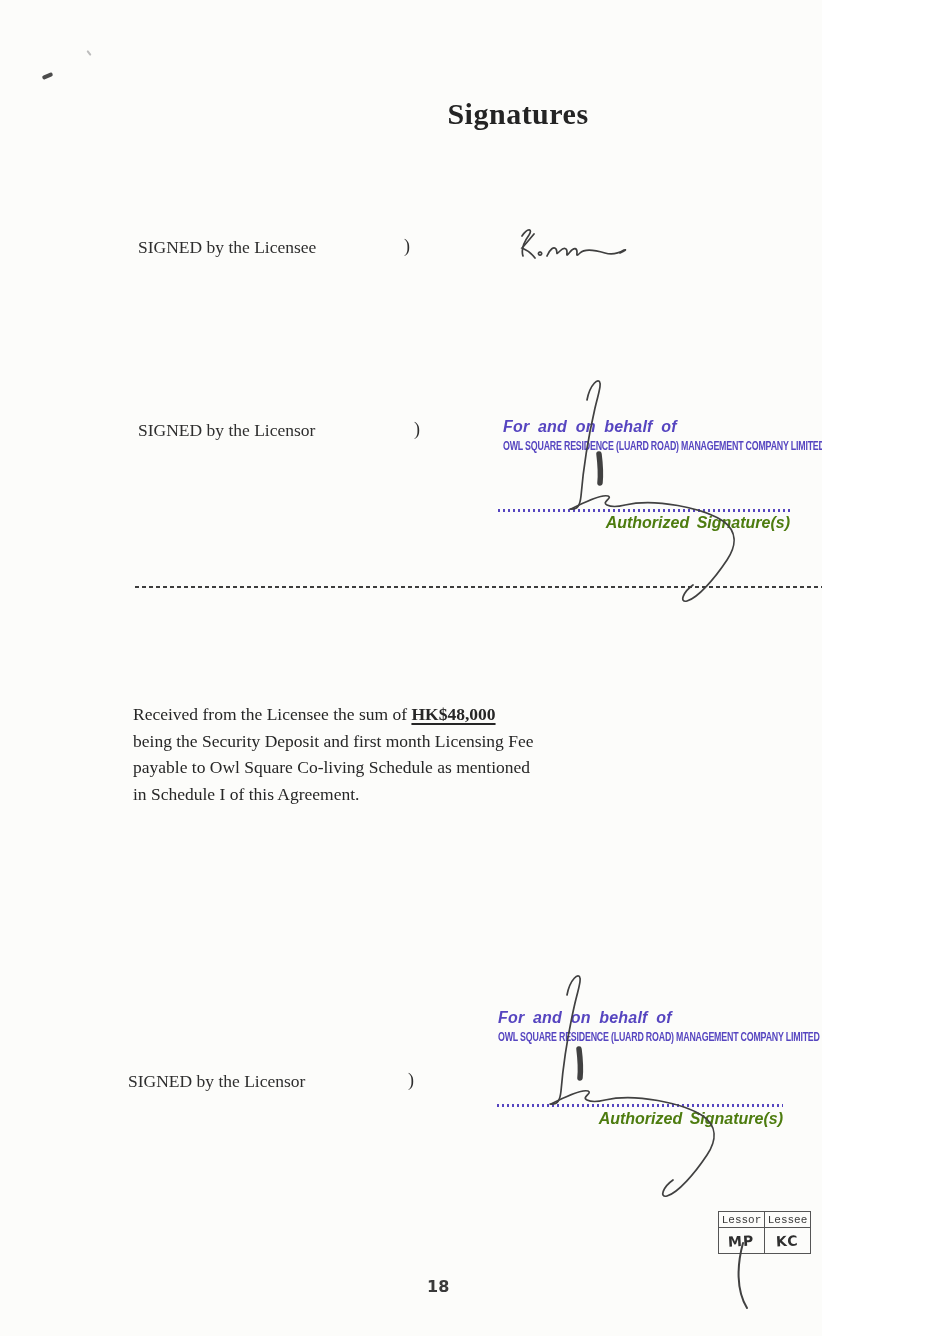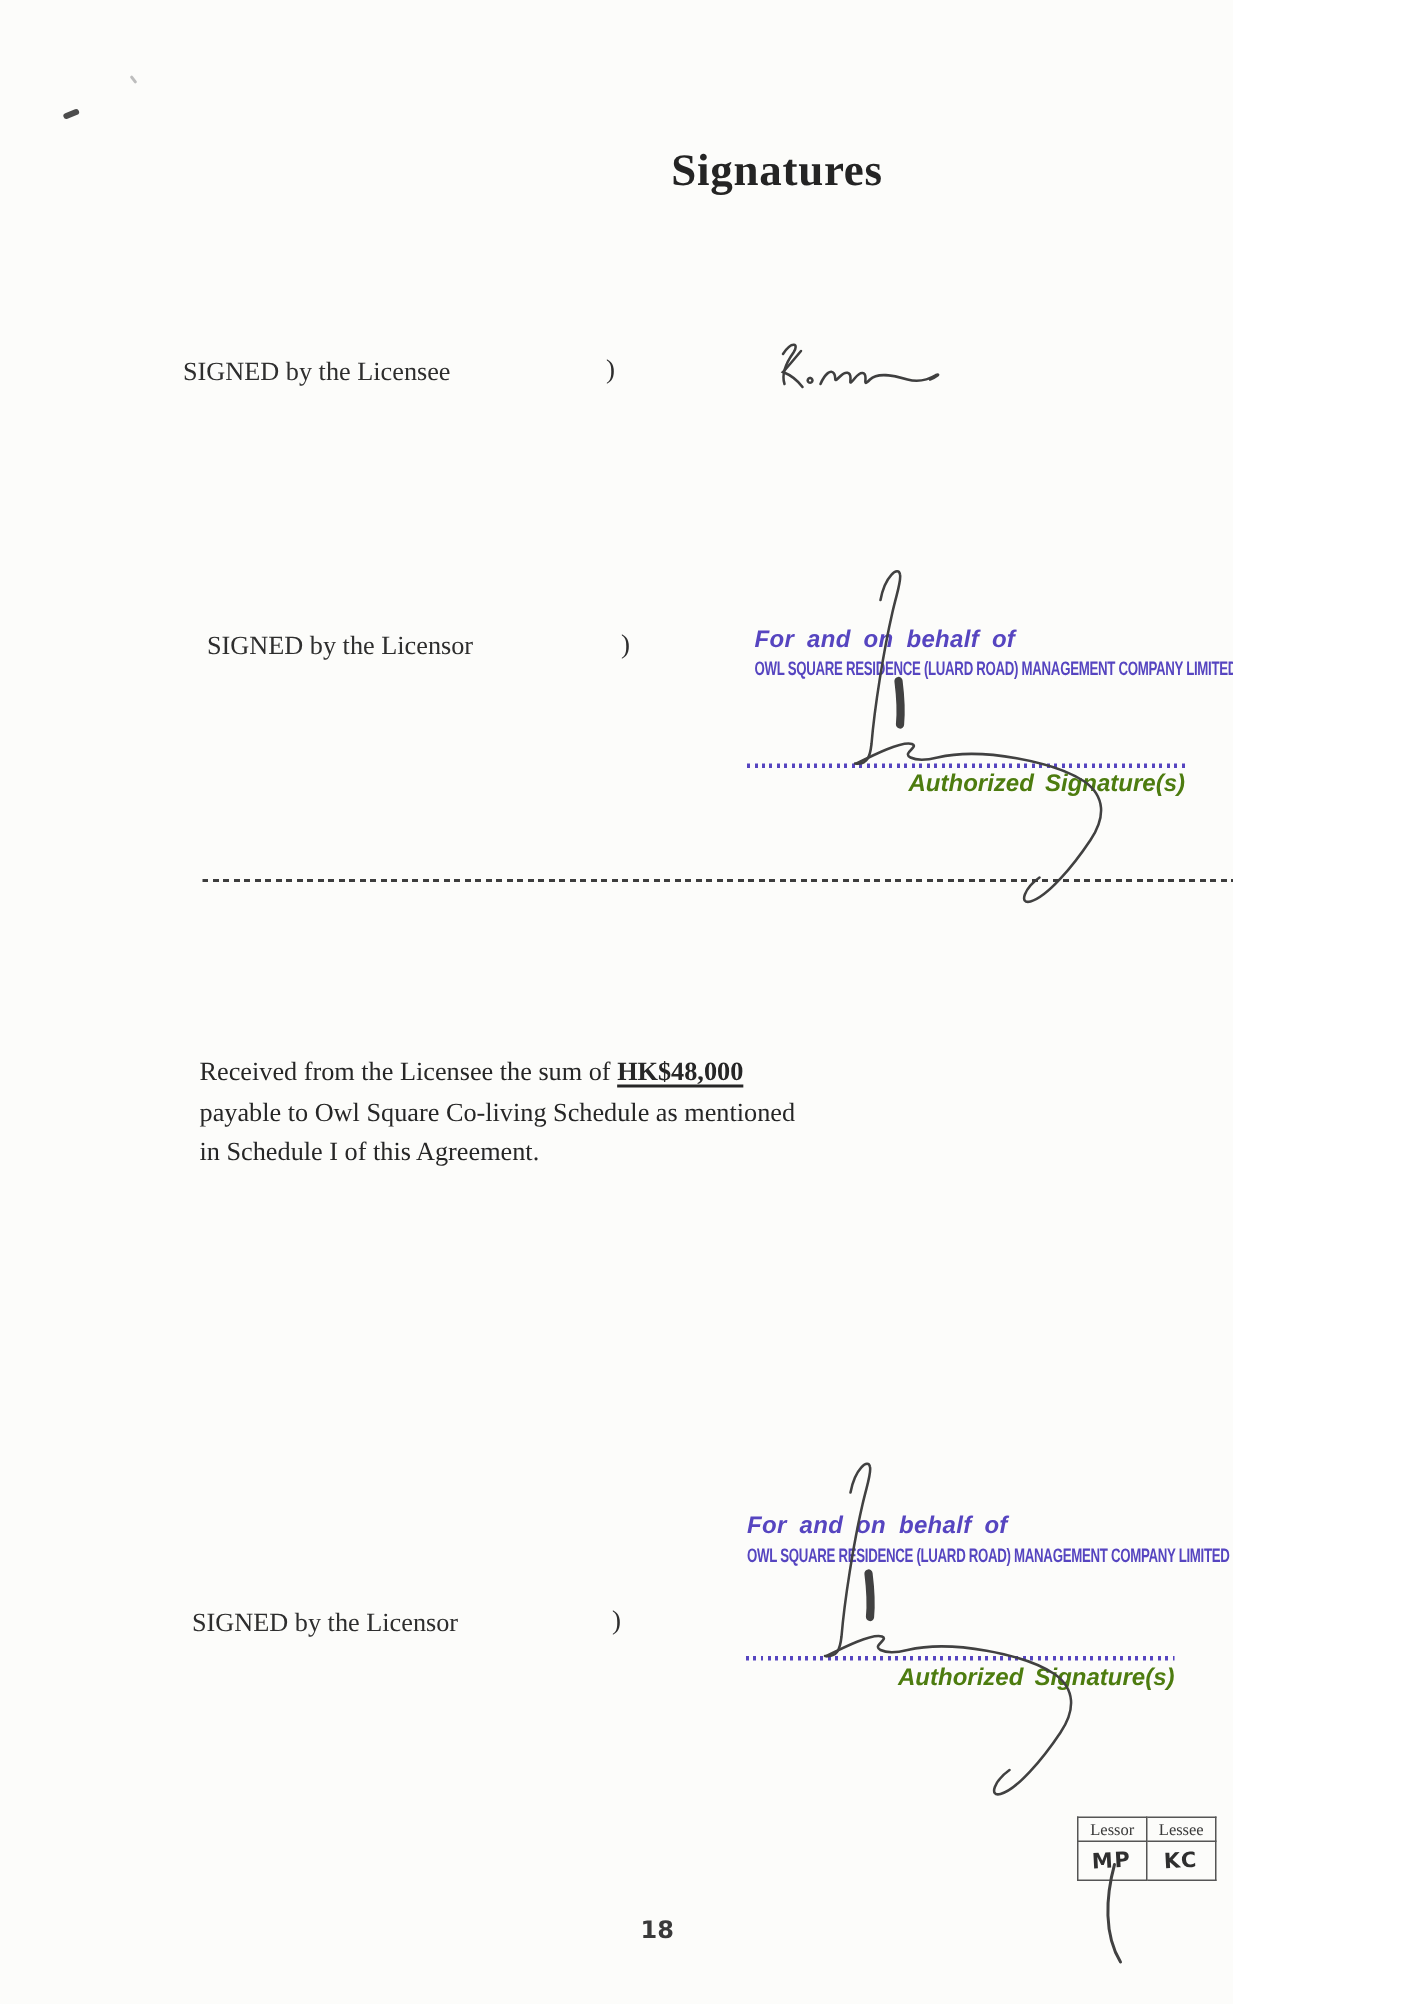--- a/index.html
+++ b/index.html
@@ -42,42 +42,42 @@
   }
   
   .receipt{font-size:17.5px;line-height:26.5px;color:#262626;white-space:nowrap;}
   .amount{
     font-weight:bold;text-decoration:underline;
     text-decoration-thickness:1.6px;text-underline-offset:3px;margin-top:12px;
   }
   
   .ini-table{border-collapse:collapse;font-size:11px;color:#3a3a3a;}
   .ini-table td{border:1.5px solid #555;text-align:center;padding:0;}
-  .ini-table .hdr td{height:15px;width:45px;font-family:Liberation Serif, serif;}
+  .ini-table .hdr td{height:15px;width:45px;font-family:Liberation Mono, monospace;}
   .ini-table .val td{height:25px;font-family:"DejaVu Sans",sans-serif;font-size:14px;font-weight:bold;color:#2f2f2f;}
   .hand{transform:rotate(-3deg);display:inline-block;letter-spacing:1px;}
   
   .page-num{font-family:"DejaVu Sans",sans-serif;font-size:16px;font-weight:600;color:#3a3a3a;}
   
   .mark{border-radius:2px;}
   .mark-dark{width:11px;height:4px;background:#4c4c4c;transform:rotate(-22deg);}
   .mark-faint{width:6px;height:2px;background:#bdbdbd;transform:rotate(52deg);}
   svg{display:block;}
 </style>
 </head>
 <body>
 
 <div class="page">
 
   <div class="abs mark mark-faint" style="left:86px;top:52px;"></div>
   <div class="abs mark mark-dark" style="left:42px;top:74px;"></div>
 
   <div class="abs title">Signatures</div>
 
-  <div class="abs sig-label" style="left:122px;top:237px;">SIGNED by the Licensee</div>
+  <div class="abs sig-label" style="left:138px;top:237px;">SIGNED by the Licensee</div>
   <div class="abs bracket" style="left:404px;top:236px;">)</div>
 
   <svg class="abs" style="left:507px;top:221px;" width="128" height="48" viewBox="0 0 128 48">
     <g fill="none" stroke="#3f3f3f" stroke-width="1.7" stroke-linecap="round">
       <path d="M15,15 C21,6 26,8 22,14 C17,21 14,29 16,35"></path>
       <path d="M27,13 C22,19 17,25 15,27 C20,29 25,33 28,37"></path>
       <path d="M33,31 a1.6,1.6 0 1 0 .1,0"></path>
       <path d="M40,35 C43,28 47,25 49,28 C51,31 48,35 53,30 C57,26 60,27 60,31 C60,34 59,36 63,31 C67,26 70,27 70,31 C70,34 69,36 73,32 C78,27 88,29 98,32 C105,34 112,32 117,29 C120,28 118,30 113,32"></path>
     </g>
   </svg>
@@ -103,20 +103,21 @@
   </svg>
 
   <svg class="abs" style="left:535px;top:370px;" width="220" height="250" viewBox="0 0 220 250">
     <use href="#licensor-sig"></use>
   </svg>
 
   <div class="abs dashed-sep" style="left:135px;top:586px;width:711px;"></div>
 
   <div class="abs receipt" style="left:133px;top:701px;">
     <div><span>Received from the Licensee the sum of </span><span class="amount">HK$48,000</span></div>
+    <div>being the Security Deposit and first month Licensing Fee</div>
     <div>payable to Owl Square Co-living Schedule as mentioned</div>
     <div>in Schedule I of this Agreement.</div>
   </div>
 
   <div class="abs stamp" style="left:498px;top:1009px;width:305px;">
     <div class="stamp-line1">For and on behalf of</div>
     <div class="stamp-line2">OWL SQUARE RESIDENCE (LUARD ROAD) MANAGEMENT COMPANY LIMITED</div>
   </div>
 
   <div class="abs sig-label" style="left:128px;top:1071px;">SIGNED by the Licensor</div>

